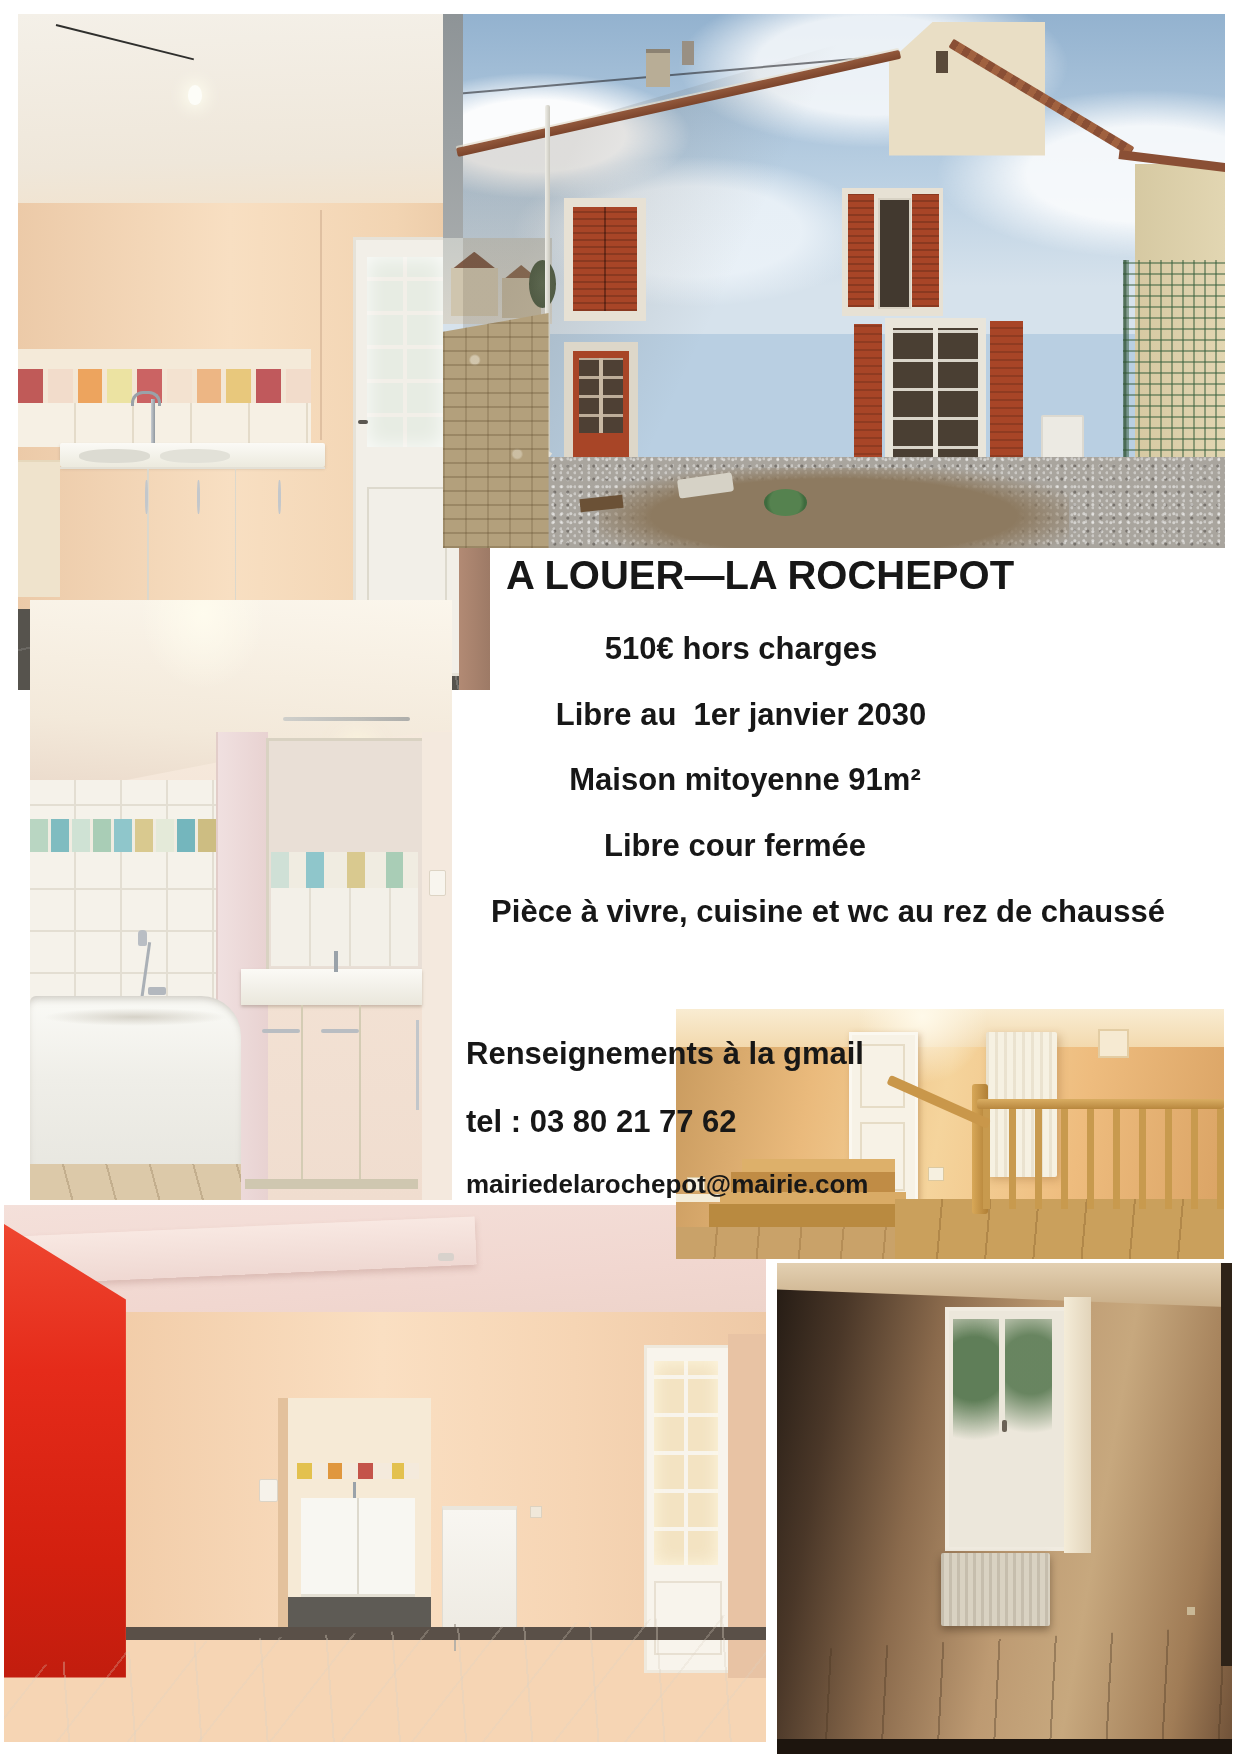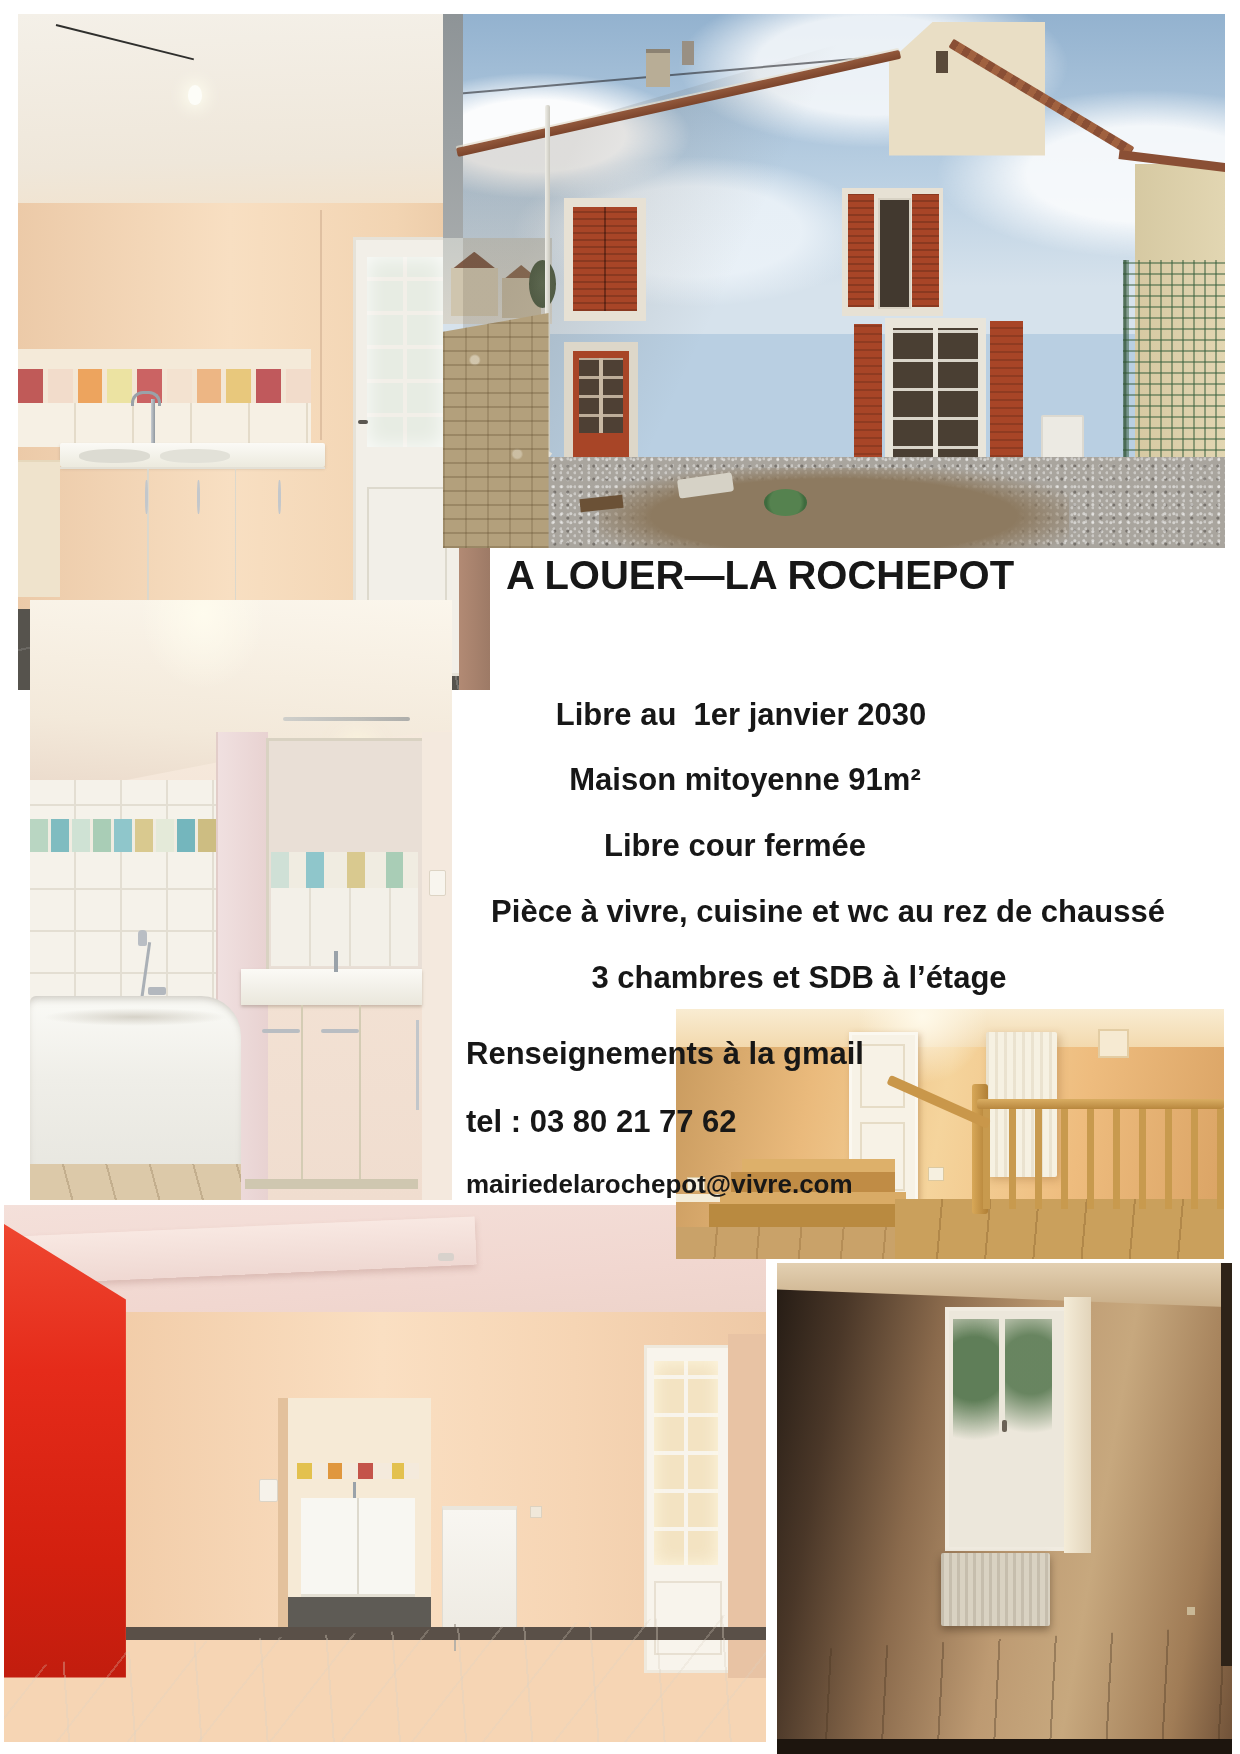--- a/index.html
+++ b/index.html
@@ -193,23 +193,23 @@
     <div class="p" style="left:63%;top:7%;width:6%;height:52%;background:linear-gradient(90deg,#f4ecd8,#e2d4ba);"></div>
     <div class="p" style="left:36%;top:59%;width:24%;height:15%;background:#d9d2c2;background-image:repeating-linear-gradient(90deg,rgba(90,75,55,.15) 0 3px,transparent 3px 8px);border-radius:2px;box-shadow:0 4px 8px rgba(40,25,10,.4);"></div>
     <div class="p" style="left:0;top:74%;width:100%;height:23%;background:linear-gradient(90deg,#a8885e,#c7ab80 40%,#bfa276 70%,#96764e);background-image:repeating-linear-gradient(93deg,transparent 0 54px,rgba(70,50,30,.35) 54px 56px);clip-path:polygon(0 22%,100% 0,100% 100%,0 100%);"></div>
     <div class="p" style="left:90%;top:70%;width:8px;height:8px;background:#c9b896;"></div>
     <div class="p" style="left:97.5%;top:0;width:2.5%;height:82%;background:#2e2318;"></div>
     <div class="p" style="left:0;top:97%;width:100%;height:3%;background:#1d150e;"></div>
   </div>
 
   <div class="txt ctr" style="left:760px;top:552px;font-size:40px;">A LOUER—LA ROCHEPOT</div>
 
+  <div class="txt ctr" style="left:741px;top:631px;font-size:31px;">510€ hors charges</div>
   <div class="txt ctr" style="left:741px;top:697px;font-size:31px;">Libre au  1er janvier 2030</div>
   <div class="txt ctr" style="left:745px;top:762px;font-size:31px;">Maison mitoyenne 91m²</div>
   <div class="txt ctr" style="left:735px;top:828px;font-size:31px;">Libre cour fermée</div>
   <div class="txt ctr" style="left:828px;top:894px;font-size:31px;">Pièce à vivre, cuisine et wc au rez de chaussé</div>
-  <div class="txt ctr" style="left:799px;top:960px;font-size:31px;">3 chambres et SDB à l’étage</div>
 
   <div class="txt" style="left:466px;top:1036px;font-size:31px;">Renseignements à la gmail</div>
   <div class="txt" style="left:466px;top:1104px;font-size:31px;">tel : 03 80 21 77 62</div>
-  <div class="txt" style="left:466px;top:1170px;font-size:26px;">mairiedelarochepot@vivre.com</div>
+  <div class="txt" style="left:466px;top:1170px;font-size:26px;">mairiedelarochepot@mairie.com</div>
 
 </div>
 
 </body></html>

